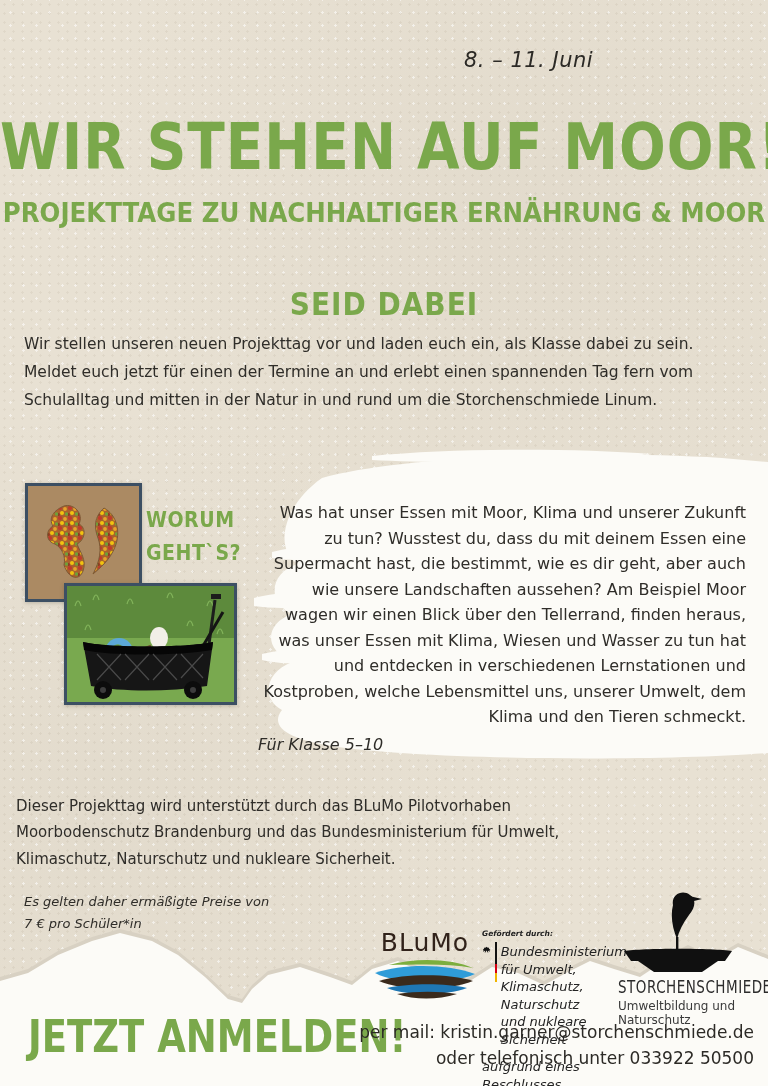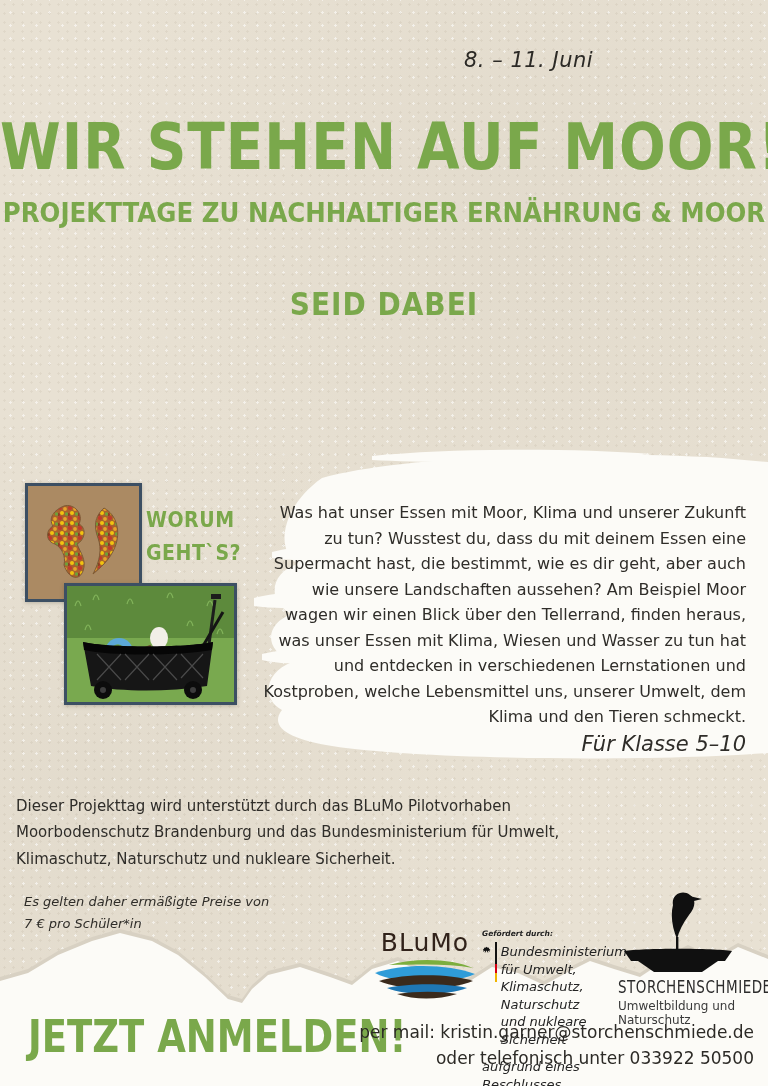--- a/index.html
+++ b/index.html
@@ -52,21 +52,21 @@
   .worum{
     left:146px;top:503px;width:96px;z-index:2;
     color:#7aa84b;font-weight:800;font-size:19px;line-height:1.65;
     white-space:pre-line;letter-spacing:.5px;transform:scaleY(1.08);transform-origin:left top;
   }
   .about-text{
     left:258px;top:500px;width:488px;z-index:4;text-align:right;
     font-size:16px;line-height:25.5px;color:#2f2d29;
   }
   .class-note{
-    text-align:right;font-style:italic;font-size:21px;margin-top:2px;
+    text-align:left;font-style:italic;font-size:16px;margin-top:2px;
   }
 
   
   .support{
     left:16px;top:793px;width:548px;
     font-size:15px;line-height:1.75;color:#2f2d29;
   }
   .pricing{
     left:24px;top:891px;width:430px;
     font-style:italic;font-size:13px;line-height:1.7;color:#2f2d29;white-space:pre-line;
@@ -103,20 +103,21 @@
 <body>
 
 <div class="page">
 
   <div class="abs date date2">8. – 11. Juni</div>
 
   <div class="abs title">WIR STEHEN AUF MOOR!</div>
   <div class="abs subtitle">PROJEKTTAGE ZU NACHHALTIGER ERNÄHRUNG &amp; MOOR</div>
   <div class="abs seid">SEID DABEI</div>
 
+  <div class="abs intro">Wir stellen unseren neuen Projekttag vor und laden euch ein, als Klasse dabei zu sein. Meldet euch jetzt für einen der Termine an und erlebt einen spannenden Tag fern vom Schulalltag und mitten in der Natur in und rund um die Storchenschmiede Linum.</div>
 
   <svg class="abs brush" viewBox="0 0 516 318" preserveAspectRatio="none" aria-hidden="true">
     <path fill="#fcfbf7" d="M70,30 C150,8 330,2 470,10 L516,14 L516,305 C400,314 170,312 80,298
       C40,292 16,280 30,262 C8,250 14,224 40,214 C12,202 12,176 40,166 C14,154 18,124 46,116
       C22,102 30,58 70,30 Z"></path>
     <path fill="#fcfbf7" d="M2,150 C30,142 70,144 92,150 C70,160 28,162 2,158 Z"></path>
     <path fill="#fcfbf7" d="M10,206 C40,198 78,200 98,206 C76,216 34,218 10,212 Z"></path>
     <path fill="#fcfbf7" d="M20,104 C48,96 80,98 100,104 C80,112 44,114 20,110 Z"></path>
     <path fill="#fcfbf7" d="M120,8 C200,0 320,0 400,6 C320,14 190,16 120,12 Z"></path>
   </svg>

